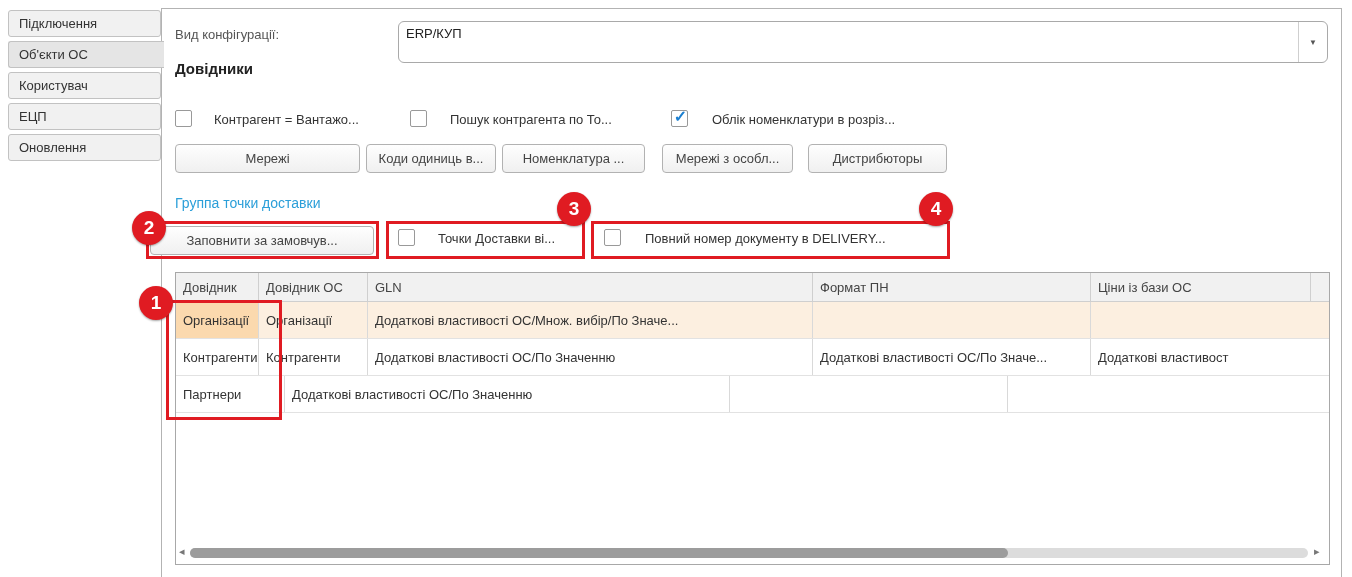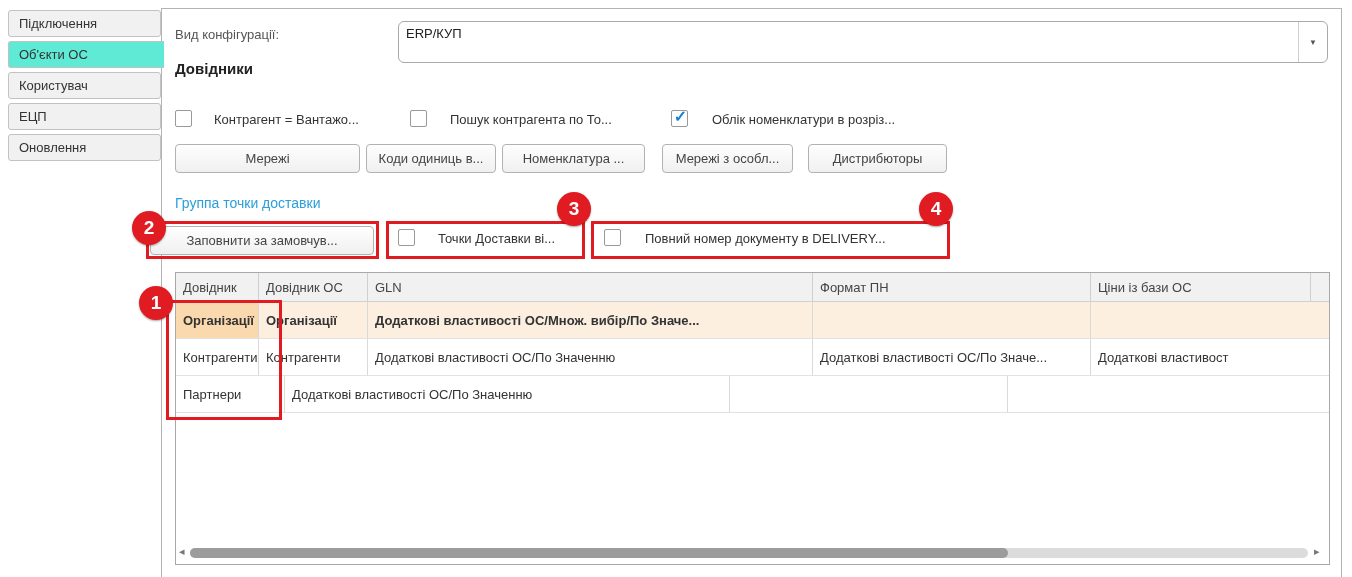--- a/index.html
+++ b/index.html
@@ -17,21 +17,21 @@
     border:1px solid #b3b3b3;border-bottom:0;background:#fff;box-sizing:border-box;
   }
   
   .tab{
     position:absolute;left:8px;width:153px;height:27px;
     background:#f1f1f1;border:1px solid #c2c2c2;border-radius:3px;
     display:flex;align-items:center;padding-left:10px;box-sizing:border-box;
     font-size:13px;color:#333;cursor:default;
   }
   .tab.t0{top:10px}.tab.t1{top:41px}.tab.t2{top:72px}.tab.t3{top:103px}.tab.t4{top:134px}
-  .tab.active{background:#5eead4;width:156px;border-right:0;z-index:3;border-radius:3px 0 0 3px;}
+  .tab.active{background:#e5e5e5;width:156px;border-right:0;z-index:3;border-radius:3px 0 0 3px;}
   
   .cfg-label{position:absolute;left:175px;top:27px;font-size:13px;color:#555;}
   .combo{
     position:absolute;left:398px;top:21px;width:930px;height:42px;
     border:1px solid #a9a9a9;border-radius:6px;background:#fff;box-sizing:border-box;z-index:2;
   }
   .combo-value{position:absolute;left:7px;top:0;line-height:24px;font-size:13px;color:#222;}
   .combo-btn{
     position:absolute;right:0;top:0;width:28px;height:100%;
     border-left:1px solid #cfcfcf;display:flex;align-items:center;justify-content:center;
@@ -71,21 +71,21 @@
   .grid-header{display:flex;height:29px;background:#f1f1f1;border-bottom:1px solid #cfcfcf;box-sizing:border-box;}
   .grid-header .cell{color:#444;}
   .grid-row{display:flex;height:37px;border-bottom:1px solid #e2e2e2;box-sizing:border-box;}
   .cell{
     box-sizing:border-box;padding-left:7px;display:flex;align-items:center;
     font-size:13px;color:#333;white-space:nowrap;overflow:hidden;
     border-right:1px solid #d9d9d9;
   }
   .grid-header .cell{border-right:1px solid #cfcfcf;}
   .c0{width:83px}.c1{width:109px}.c2{width:445px}.c3{width:278px}.c4{width:220px;border-right:0}
-  .grid-row.selected{background:#fcefe0;font-weight:bold;}
+  .grid-row.selected{background:#fcefe0;}
   .grid-row.selected .c0{background:#fbd9ae;}
   
   .hscroll-arrow{position:absolute;font-size:11px;color:#777;z-index:2;}
   .hscroll-arrow.left{left:179px;top:545px;}
   .hscroll-arrow.right{left:1314px;top:545px;}
   .hscroll-track{
     position:absolute;left:190px;top:548px;width:1118px;height:10px;
     background:#dcdcdc;border-radius:5px;z-index:2;
   }
   .hscroll-thumb{position:absolute;left:0;top:0;width:818px;height:10px;background:#9c9c9c;border-radius:5px;}

